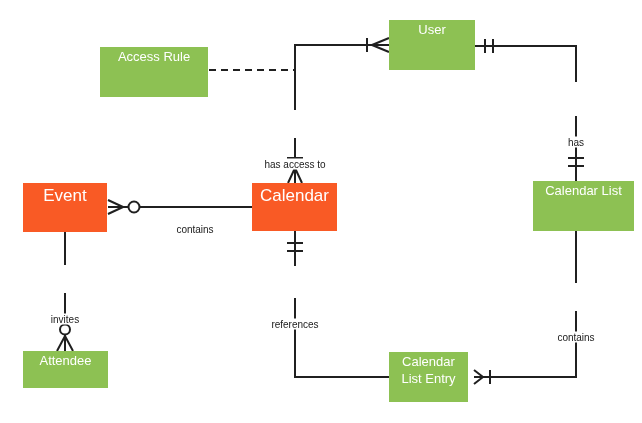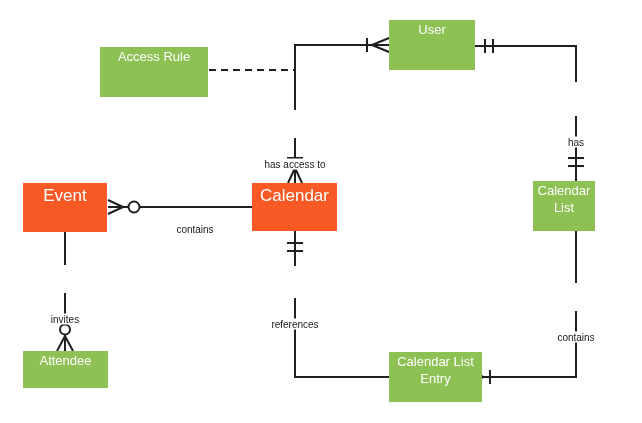--- a/index.html
+++ b/index.html
@@ -113,25 +113,25 @@
   </div>
 
   <div class="entity green" style="left:100px;top:47px;width:108px;height:50px">
     <span>Access Rule</span>
   </div>
 
   <div class="entity green" style="left:389px;top:20px;width:86px;height:50px">
     <span>User</span>
   </div>
 
-  <div class="entity green" style="left:533px;top:181px;width:62px;height:50px">
+  <div class="entity green" style="left:533px;top:181px;width:101px;height:50px">
     <span>Calendar List</span>
   </div>
 
-  <div class="entity green" style="left:389px;top:352px;width:93px;height:50px">
+  <div class="entity green" style="left:389px;top:352px;width:79px;height:50px">
     <span>Calendar List Entry</span>
   </div>
 
   <div class="entity green" style="left:23px;top:351px;width:85px;height:37px">
     <span>Attendee</span>
   </div>
 
   <div class="rel-label" style="left:195px;top:189px;background:transparent">contains</div>
 
   <div class="rel-label" style="left:295px;top:124px">has access to</div>

